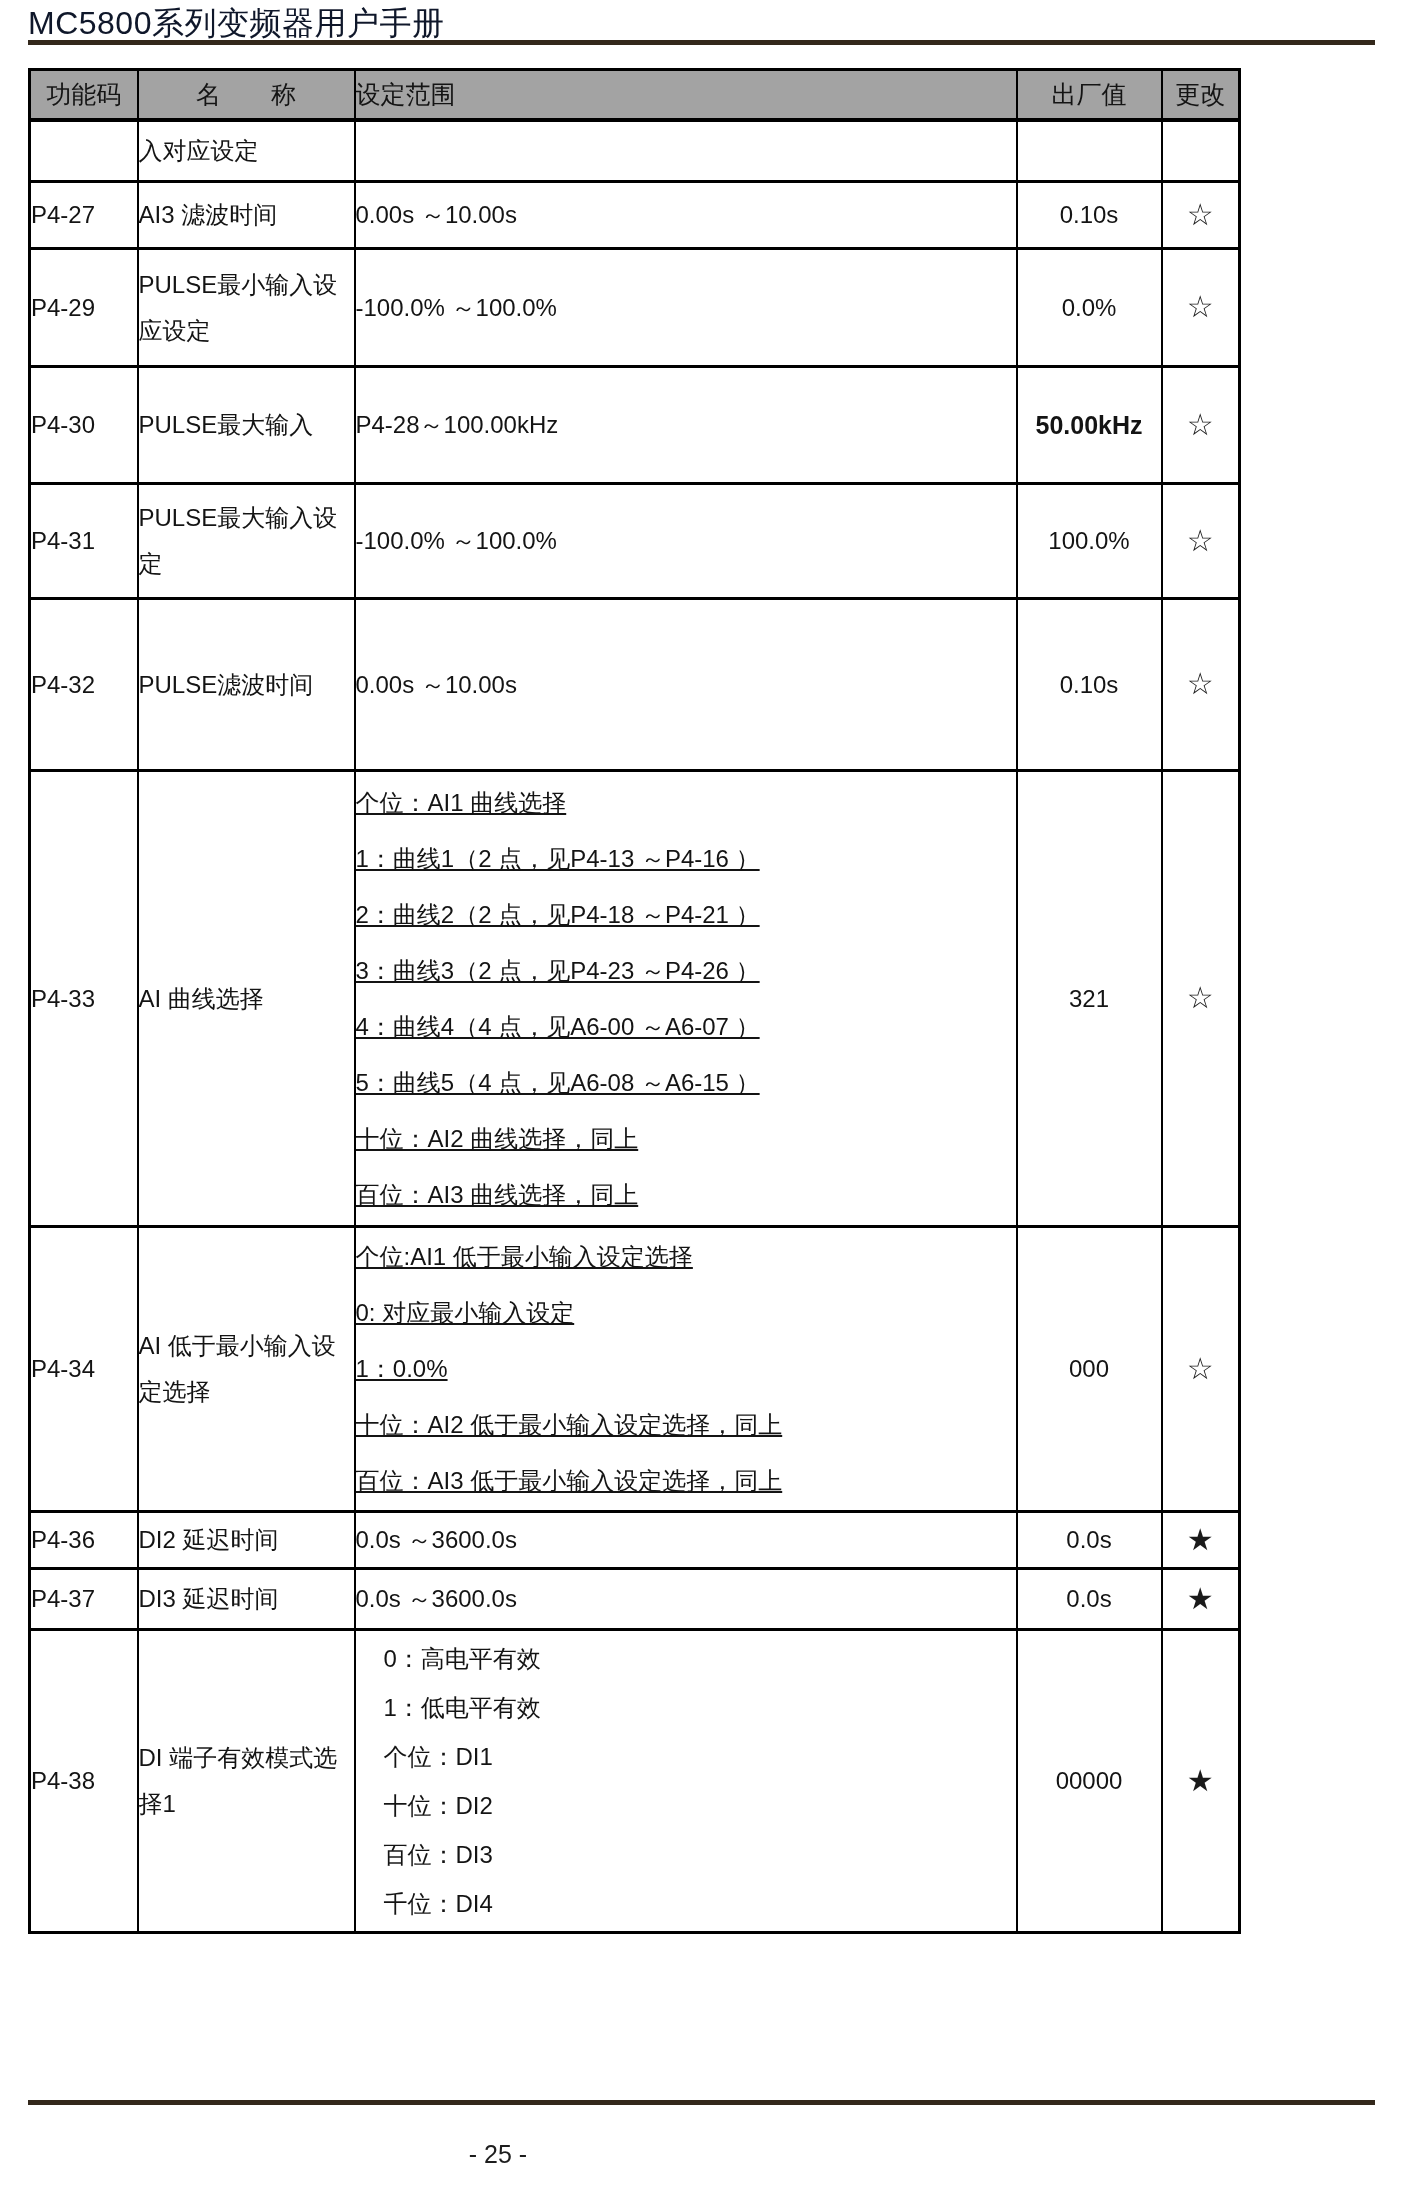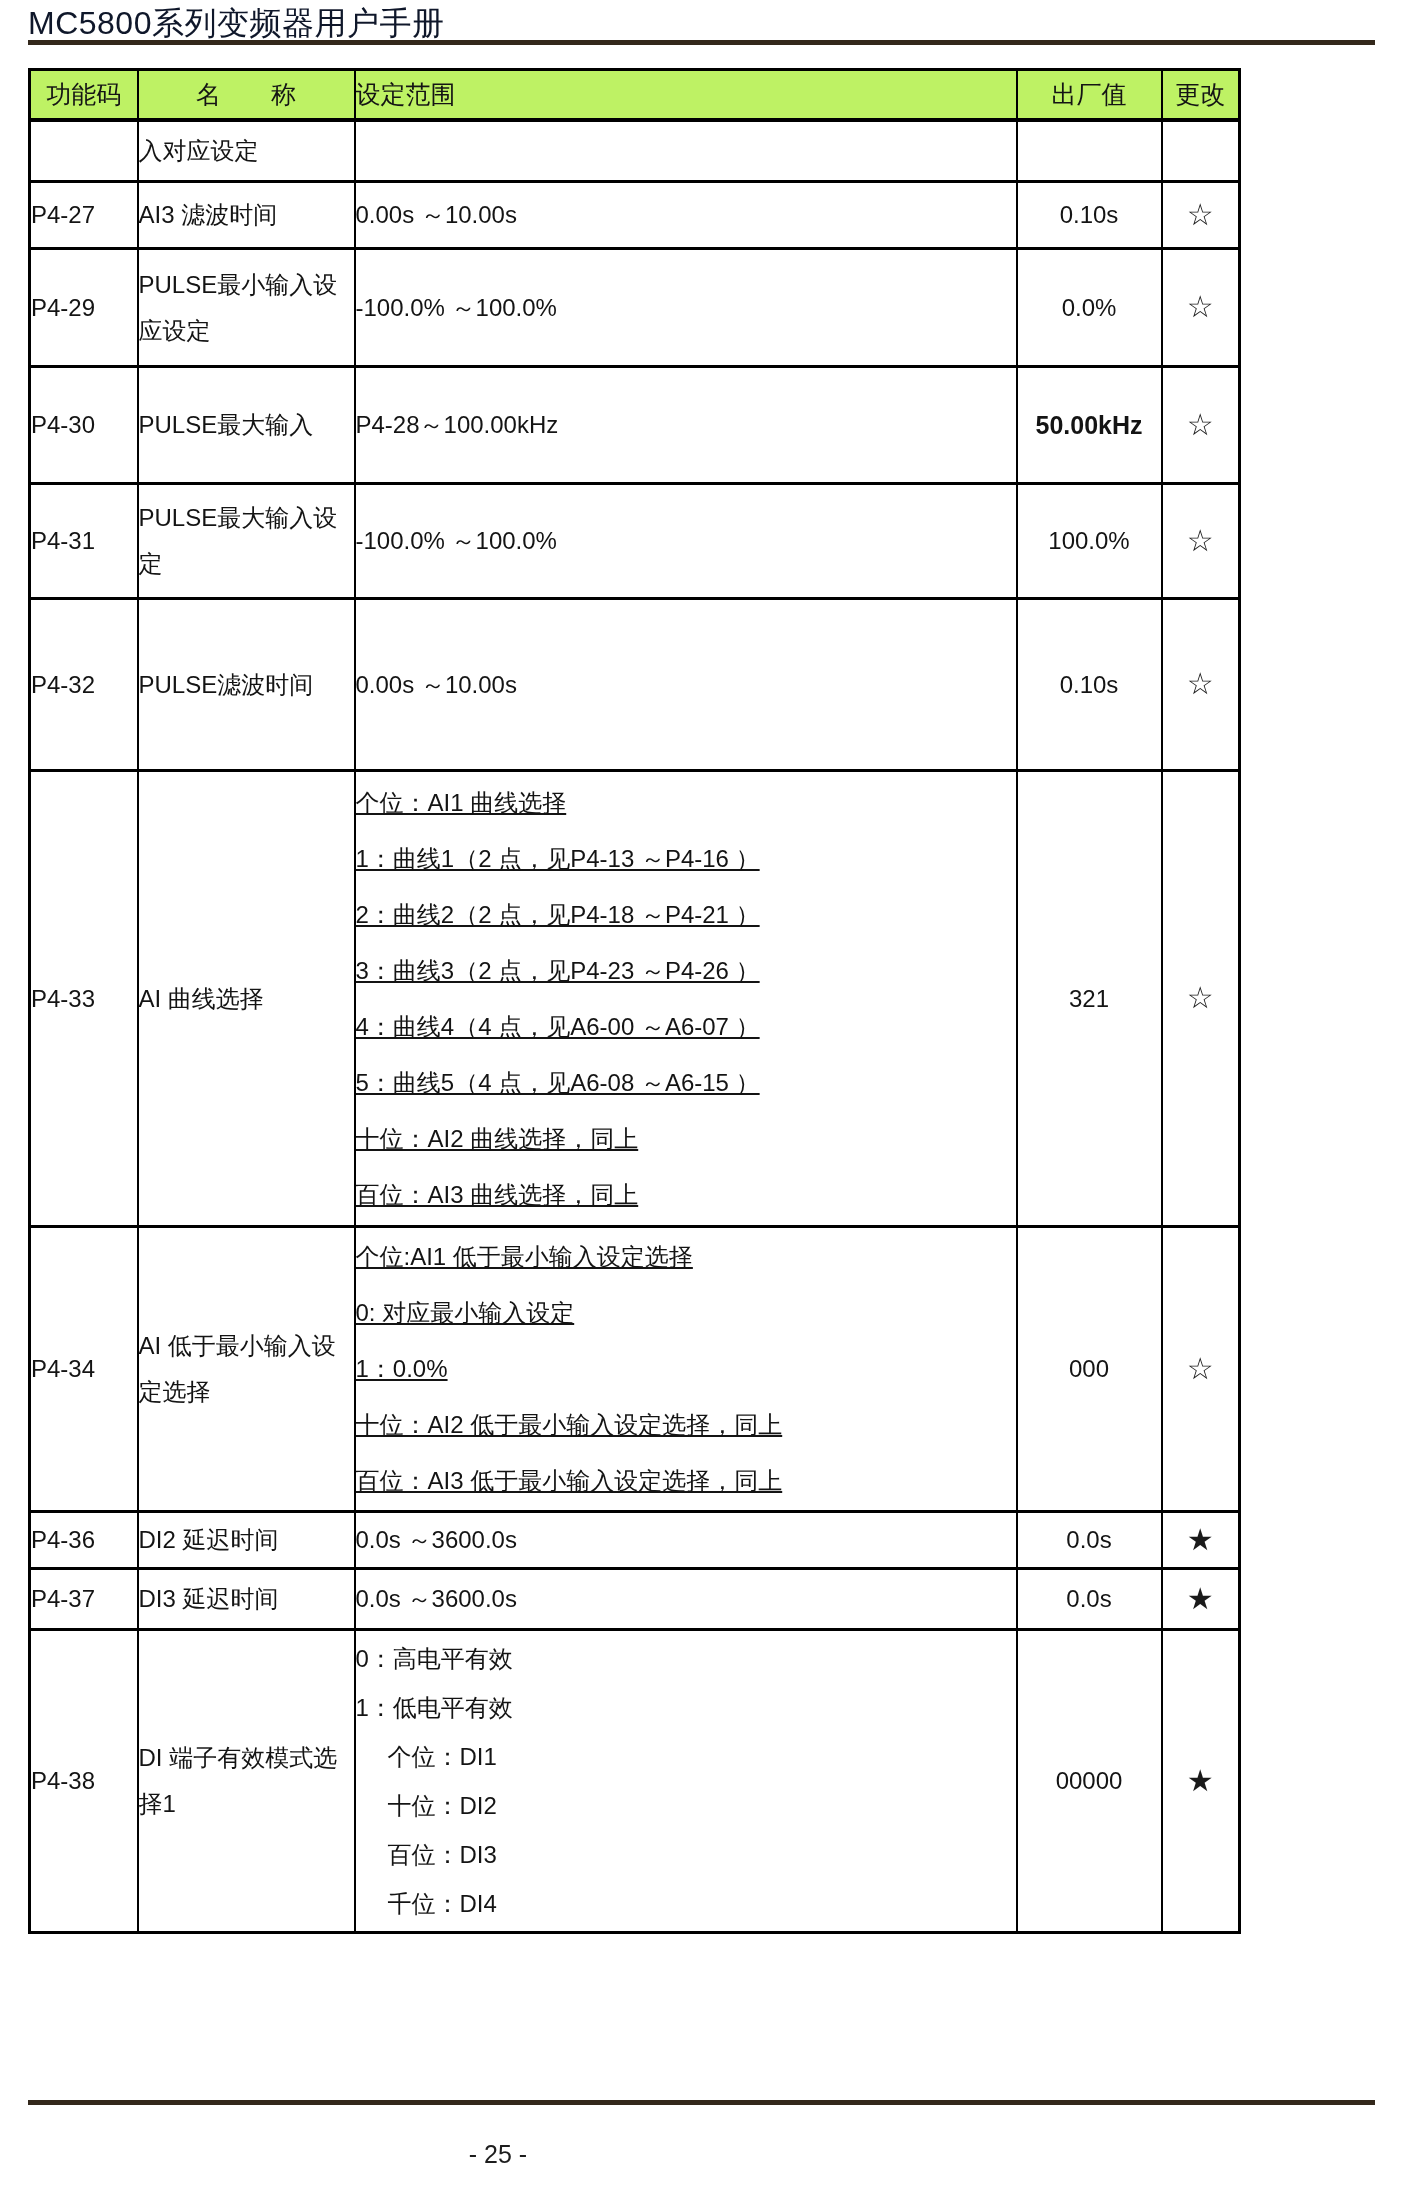--- a/index.html
+++ b/index.html
@@ -16,37 +16,37 @@
   }
   table.param-table{
     position:absolute;left:28px;top:68px;border-collapse:collapse;table-layout:fixed;
     border:3px solid #000;
   }
   .param-table td{
     border:2px solid #000;border-top-width:3px;border-bottom-width:3px;
     vertical-align:middle;padding:0;font-size:24px;color:#141414;overflow:hidden;
   }
   .param-table thead td{
-    background:#bef264;border-bottom-width:4px;font-size:25px;
+    background:#a3a3a3;border-bottom-width:4px;font-size:25px;
   }
   .h-header{height:50px;}
   .r0{height:62px}.r1{height:67px}.r2{height:93px}.r3{height:118px}
   .r4{height:117px}.r5{height:115px}.r6{height:172px}.r7{height:456px}
   .r8{height:285px}.r9{height:57px}.r10{height:57px}.r11{height:61px}.r12{height:303px}
   .c-code{text-align:left;}
   .c-name{text-align:left;padding-left:14px;}
   .c-range{text-align:left;padding-left:12px;}
   .c-default{text-align:center;}
   .c-change{text-align:center;}
   .hd-code,.hd-name,.hd-default,.hd-change{text-align:center;}
   .hd-range{text-align:left;padding-left:18px;}
   .nline{line-height:46px;}
   .rline{line-height:40px;}
   .r7 .rline,.r8 .rline{line-height:56px;text-decoration:underline;}
-  .r12 .rline{line-height:49px;}
+  .r12 .rline{line-height:49px;padding-left:28px;}
   .indent1{padding-left:32px;}
   .star{font-size:30px;line-height:30px;display:inline-block;color:#1a1a1a;}
   .r4 .c-default{font-weight:700;font-size:25px;}
   .footer-rule{
     position:absolute;left:28px;top:2100px;width:1347px;height:5px;background:#33281b;
   }
   .page-number{
     position:absolute;left:28px;top:2140px;width:940px;text-align:center;font-size:25px;color:#1d1d1d;
   }
 </style>

